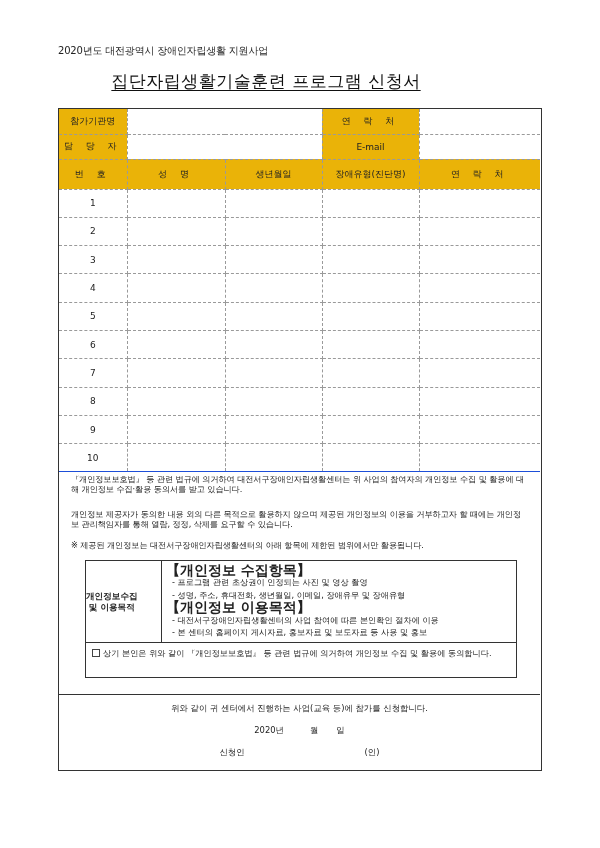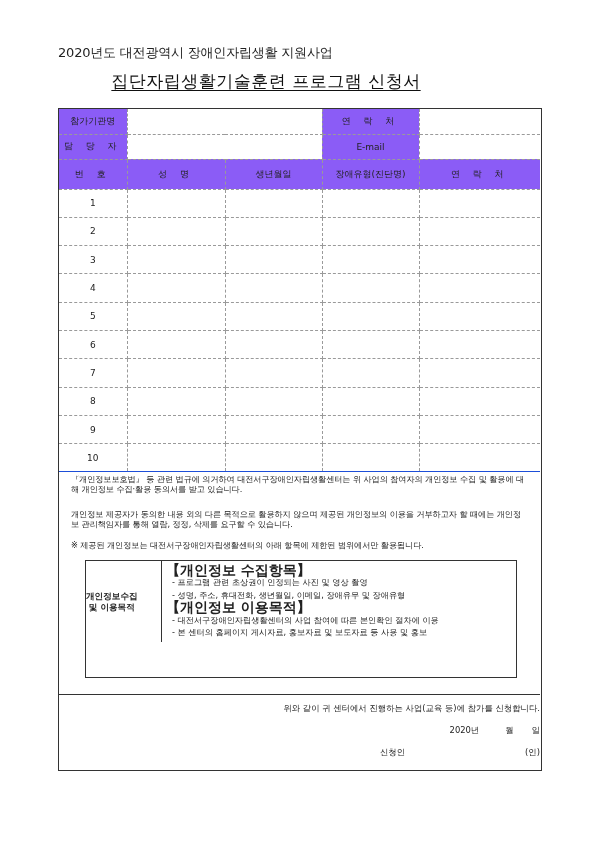--- a/index.html
+++ b/index.html
@@ -5,21 +5,21 @@
     * { box-sizing: border-box; margin: 0; padding: 0; }
     html, body { width: 600px; height: 848px; background: #ffffff; }
     body {
       position: relative;
       font-family: "DejaVu Sans", "Liberation Sans", sans-serif;
       color: #222;
       overflow: hidden;
     }
     .subtitle {
       position: absolute; left: 58px; top: 44px;
-      font-size: 13px; color: #222; letter-spacing: -0.2px;
+      font-size: 10px; color: #222; letter-spacing: -0.2px;
     }
     .doc-title {
       position: absolute; left: 0; width: 532px; top: 70px;
       text-align: center;
     }
     .doc-title span {
       font-size: 17px; font-weight: normal; color: #111;
       text-decoration: underline; text-underline-offset: 3px;
       text-decoration-thickness: 1px;
       letter-spacing: 0.5px;
@@ -41,21 +41,21 @@
       border: 1px dashed #9a9a9a;
       font-size: 9px;
       text-align: center;
       vertical-align: middle;
       color: #222;
       padding: 0;
     }
     table.grid tr:first-child td { border-top: none; }
     table.grid td:first-child { border-left: none; }
     table.grid td:last-child { border-right: none; }
-    table.grid td.hd { background: #8b5cf6; margin-top: 43px; }
+    table.grid td.hd { background: #eab308; margin-top: 43px; }
     table.grid tr.r-info td { height: 25px; }
     table.grid tr.r-head td { height: 30px; }
     table.grid tr.r-data td { height: 28.3px; }
     table.grid tr.r-data:last-child td { border-bottom: 1px solid #1d4ed8; }
     .spaced { letter-spacing: 5px; }
 
     .notice {
       position: absolute; left: 12px; width: 458px;
       font-size: 8.2px; line-height: 10px; color: #222;
       letter-spacing: -0.1px;
@@ -91,21 +91,21 @@
     .checkbox {
       display: inline-block; width: 8px; height: 8px;
       border: 1px solid #444; vertical-align: -1px; margin-right: 3px;
       background: #fff; cursor: pointer;
     }
     .sign-area {
       position: absolute; left: 0; top: 585px; width: 481px; height: 76px;
       border-top: 1px solid #333;
     }
     .sign-line {
-      position: absolute; left: 0; width: 481px; text-align: right;
+      position: absolute; left: 0; width: 481px; text-align: center;
       font-size: 8.4px; color: #222;
     }
     .s1 { top: 8px; }
     .s2 { top: 30px; }
     .s2 span { display: inline-block; }
     .s3 { top: 52px; }
     .gap-lg { display: inline-block; width: 26px; }
     .gap-md { display: inline-block; width: 18px; }
     .gap-sig { display: inline-block; width: 120px; }
   </style>
@@ -231,20 +231,23 @@
       </div>
     </div>
     <div class="ib-right">
       <div class="sec">【개인정보 수집항목】</div>
       <div class="item">- 프로그램 관련 초상권이 인정되는 사진 및 영상 촬영</div>
       <div class="item">- 성명, 주소, 휴대전화, 생년월일, 이메일, 장애유무 및 장애유형</div>
       <div class="sec">【개인정보 이용목적】</div>
       <div class="item">- 대전서구장애인자립생활센터의 사업 참여에 따른 본인확인 절차에 이용</div>
       <div class="item">- 본 센터의 홈페이지 게시자료, 홍보자료 및 보도자료 등 사용 및 홍보</div>
     </div>
+    <div class="ib-bottom">
+      <span class="checkbox"></span><span>상기 본인은 위와 같이 『개인정보보호법』 등 관련 법규에 의거하여 개인정보 수집 및 활용에 동의합니다.</span>
+    </div>
   </div>
 
   <div class="sign-area">
     <div class="sign-line s1">위와 같이 귀 센터에서 진행하는 사업(교육 등)에 참가를 신청합니다.</div>
     <div class="sign-line s2">
       <span>2020년</span><span class="gap-lg"></span><span>월</span><span class="gap-md"></span><span>일</span>
     </div>
     <div class="sign-line s3">
       <span>신청인</span><span class="gap-sig"></span><span>(인)</span>
     </div>

